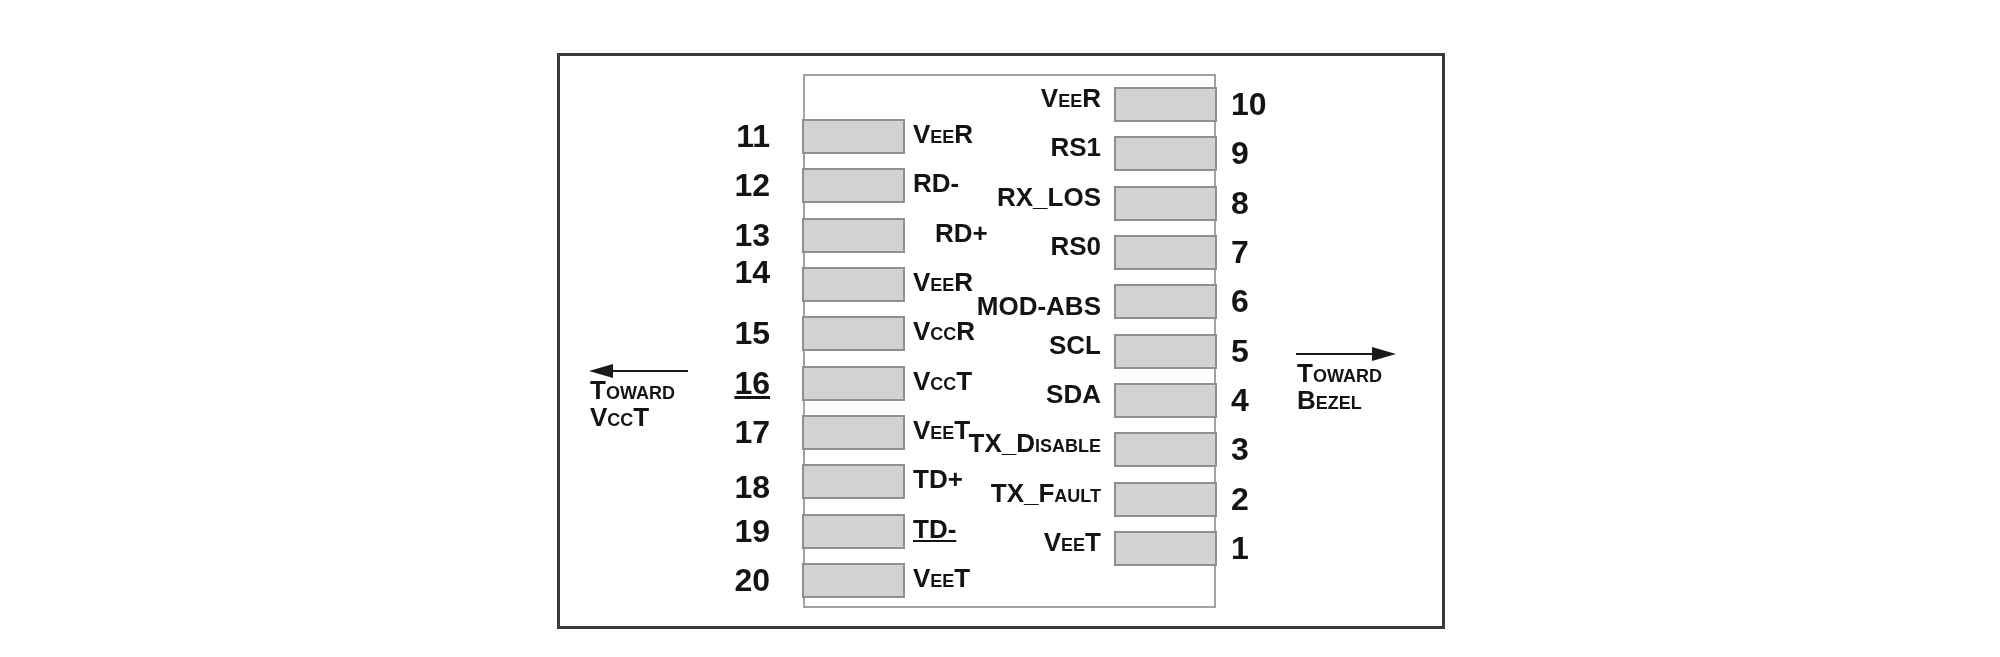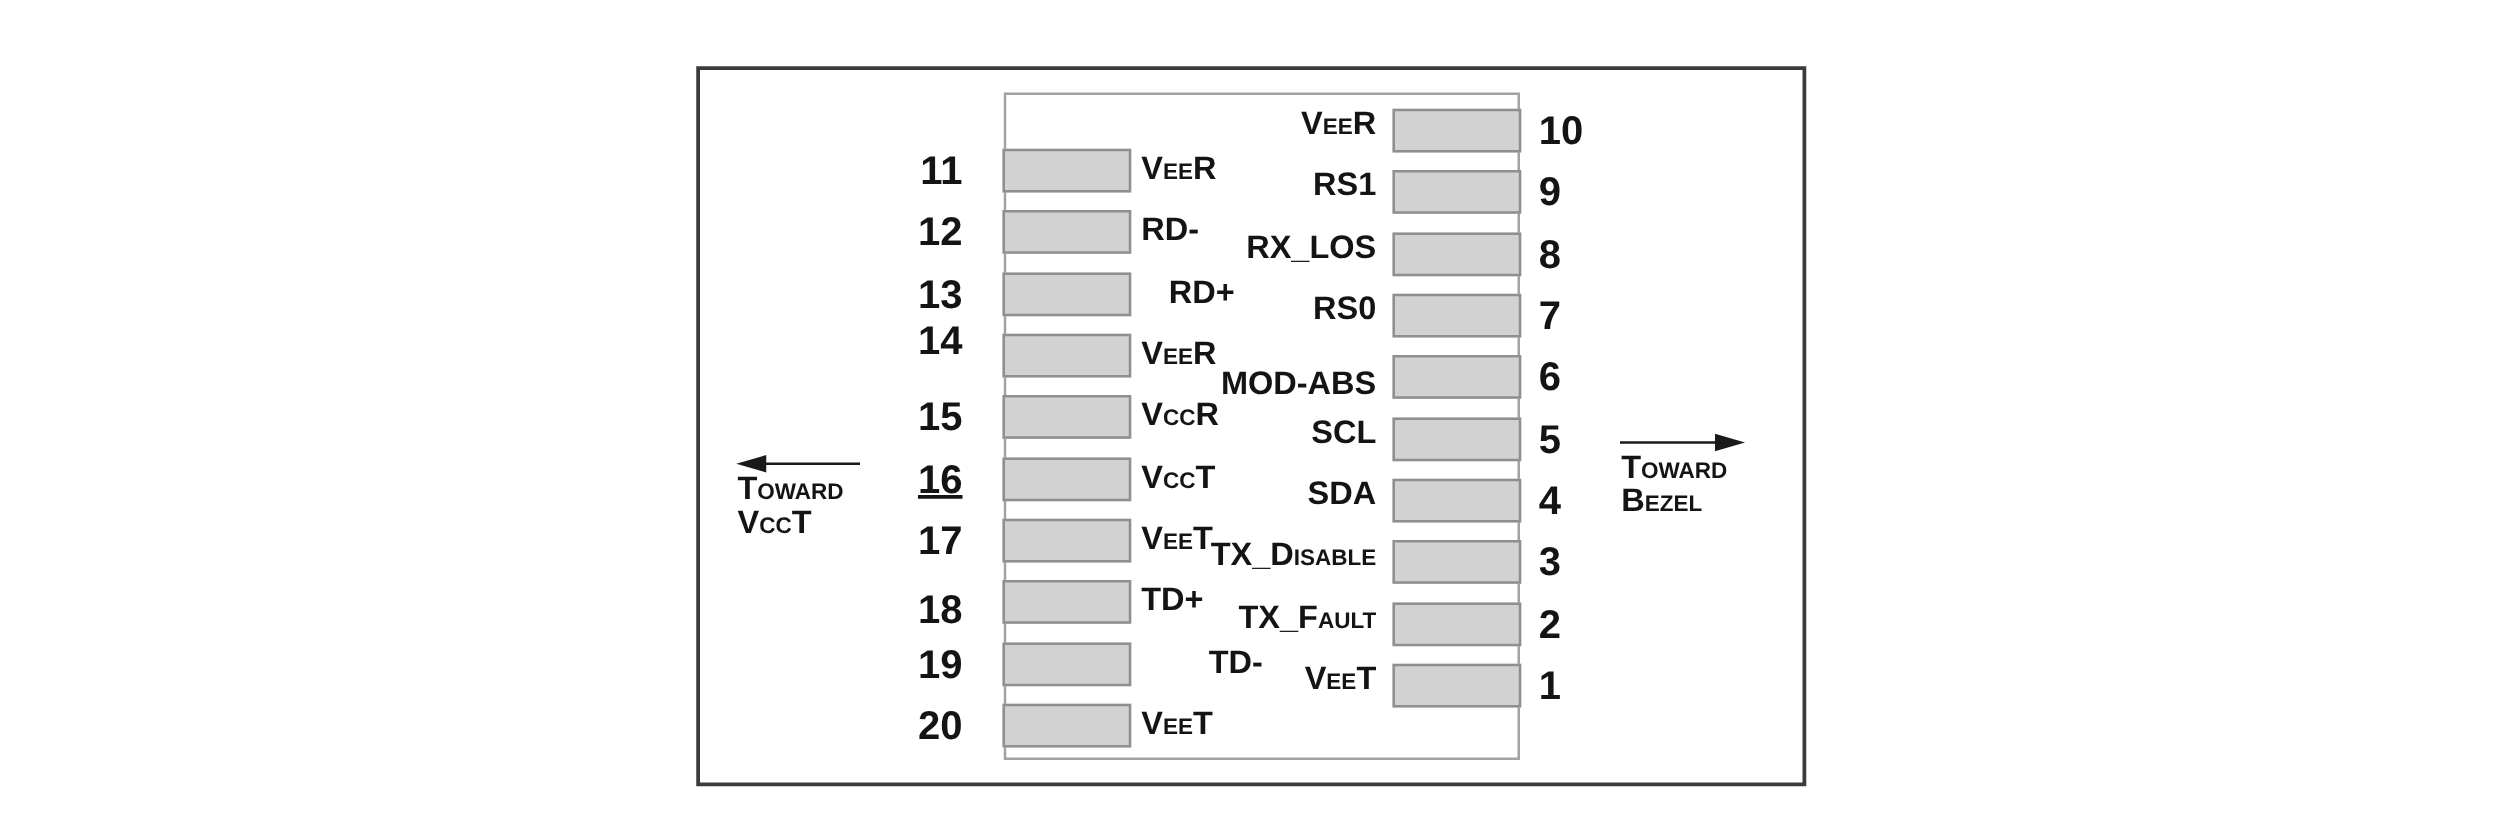--- a/index.html
+++ b/index.html
@@ -114,21 +114,21 @@
       <div class="pin-number num-left" style="left: 640px; top: 383px; width: 130px; text-decoration: underline;">16</div>
       <div class="pin-label" style="left: 913px; top: 381px;">VccT</div>
       <div class="pad" style="left: 802px; top: 415px;"></div>
       <div class="pin-number num-left" style="left: 640px; top: 432px; width: 130px;">17</div>
       <div class="pin-label" style="left: 913px; top: 430px;">VeeT</div>
       <div class="pad" style="left: 802px; top: 464px;"></div>
       <div class="pin-number num-left" style="left: 640px; top: 487px; width: 130px;">18</div>
       <div class="pin-label" style="left: 913px; top: 479px;">TD+</div>
       <div class="pad" style="left: 802px; top: 514px;"></div>
       <div class="pin-number num-left" style="left: 640px; top: 531px; width: 130px;">19</div>
-      <div class="pin-label" style="left: 967px; top: 529px;">TD-</div>
+      <div class="pin-label" style="left: 913px; top: 529px; text-decoration: underline;">TD-</div>
       <div class="pad" style="left: 802px; top: 563px;"></div>
       <div class="pin-number num-left" style="left: 640px; top: 580px; width: 130px;">20</div>
       <div class="pin-label" style="left: 913px; top: 578px;">VeeT</div>
     </div>
   <div id="right-pins">
       <div class="pad" style="left: 1114px; top: 87px;"></div>
       <div class="pin-label label-right" style="left: 851px; top: 98px; width: 250px;">VeeR</div>
       <div class="pin-number" style="left: 1231px; top: 104px;">10</div>
       <div class="pad" style="left: 1114px; top: 136px;"></div>
       <div class="pin-label label-right" style="left: 851px; top: 147px; width: 250px;">RS1</div>

